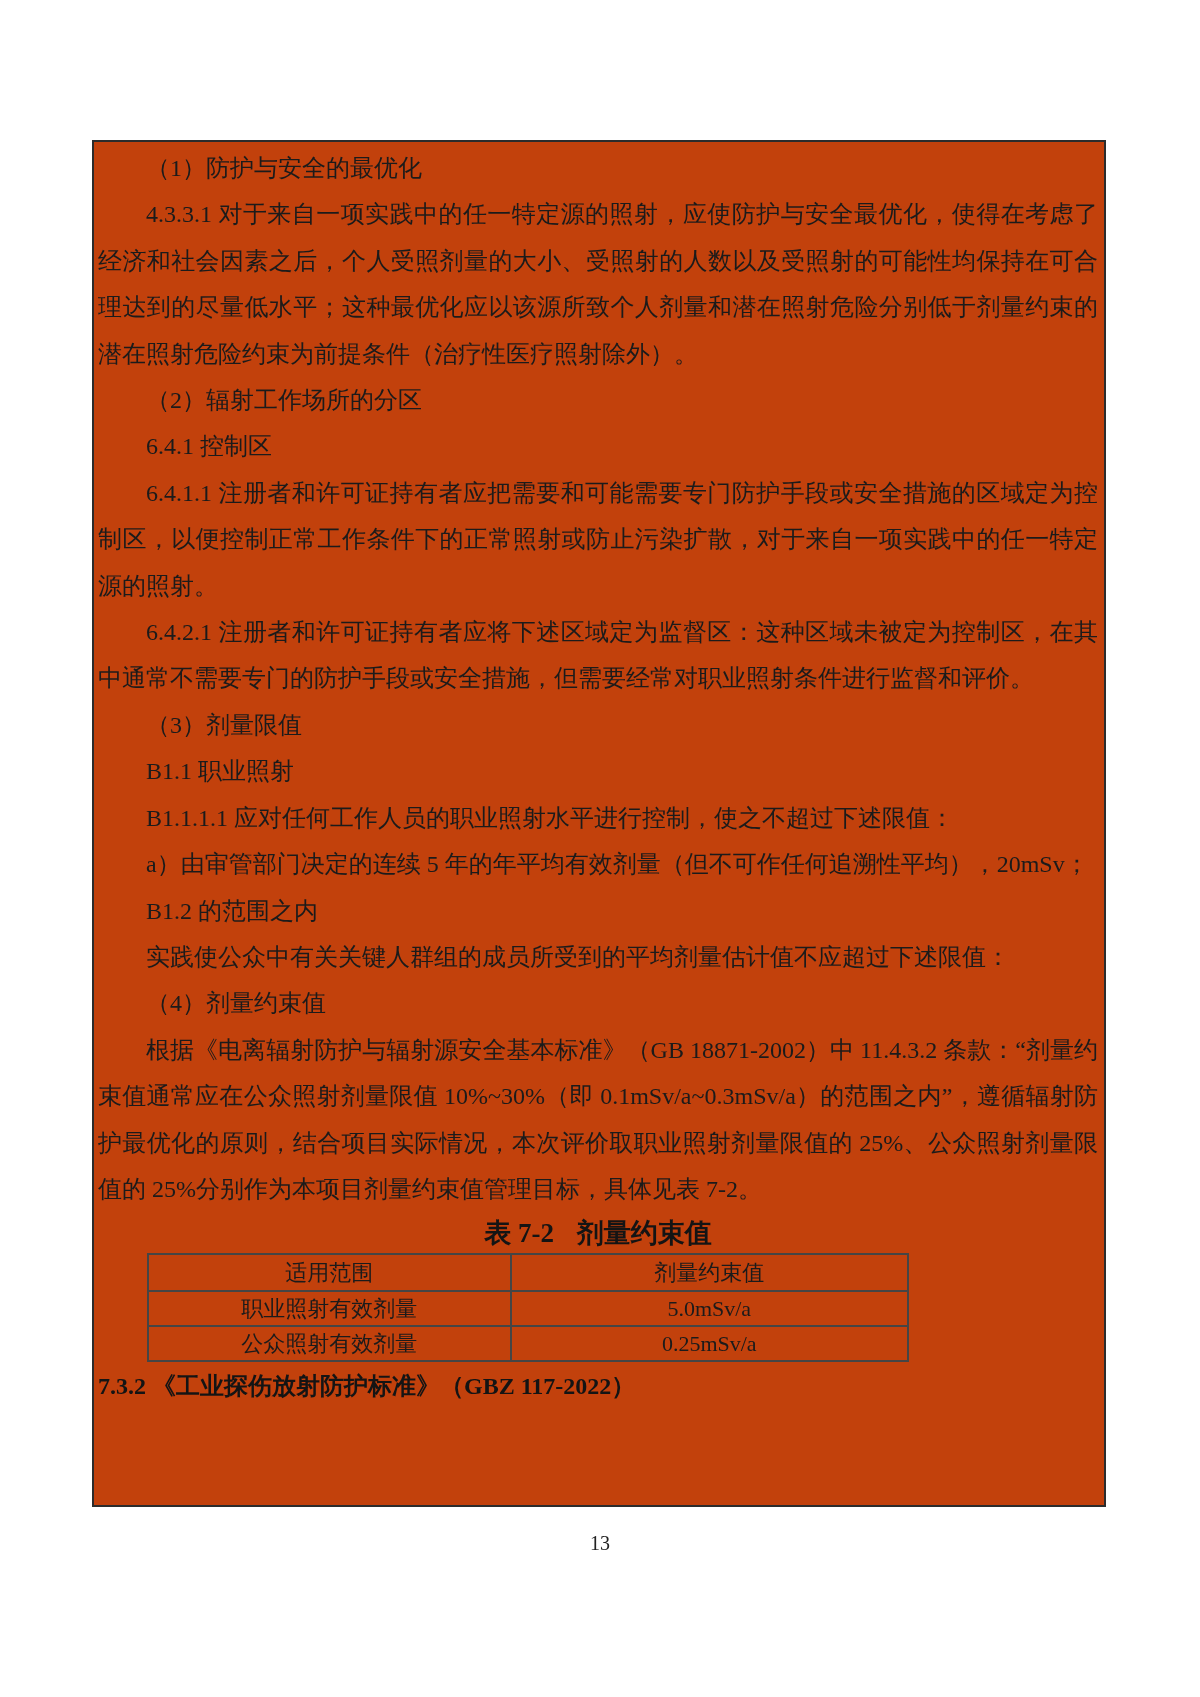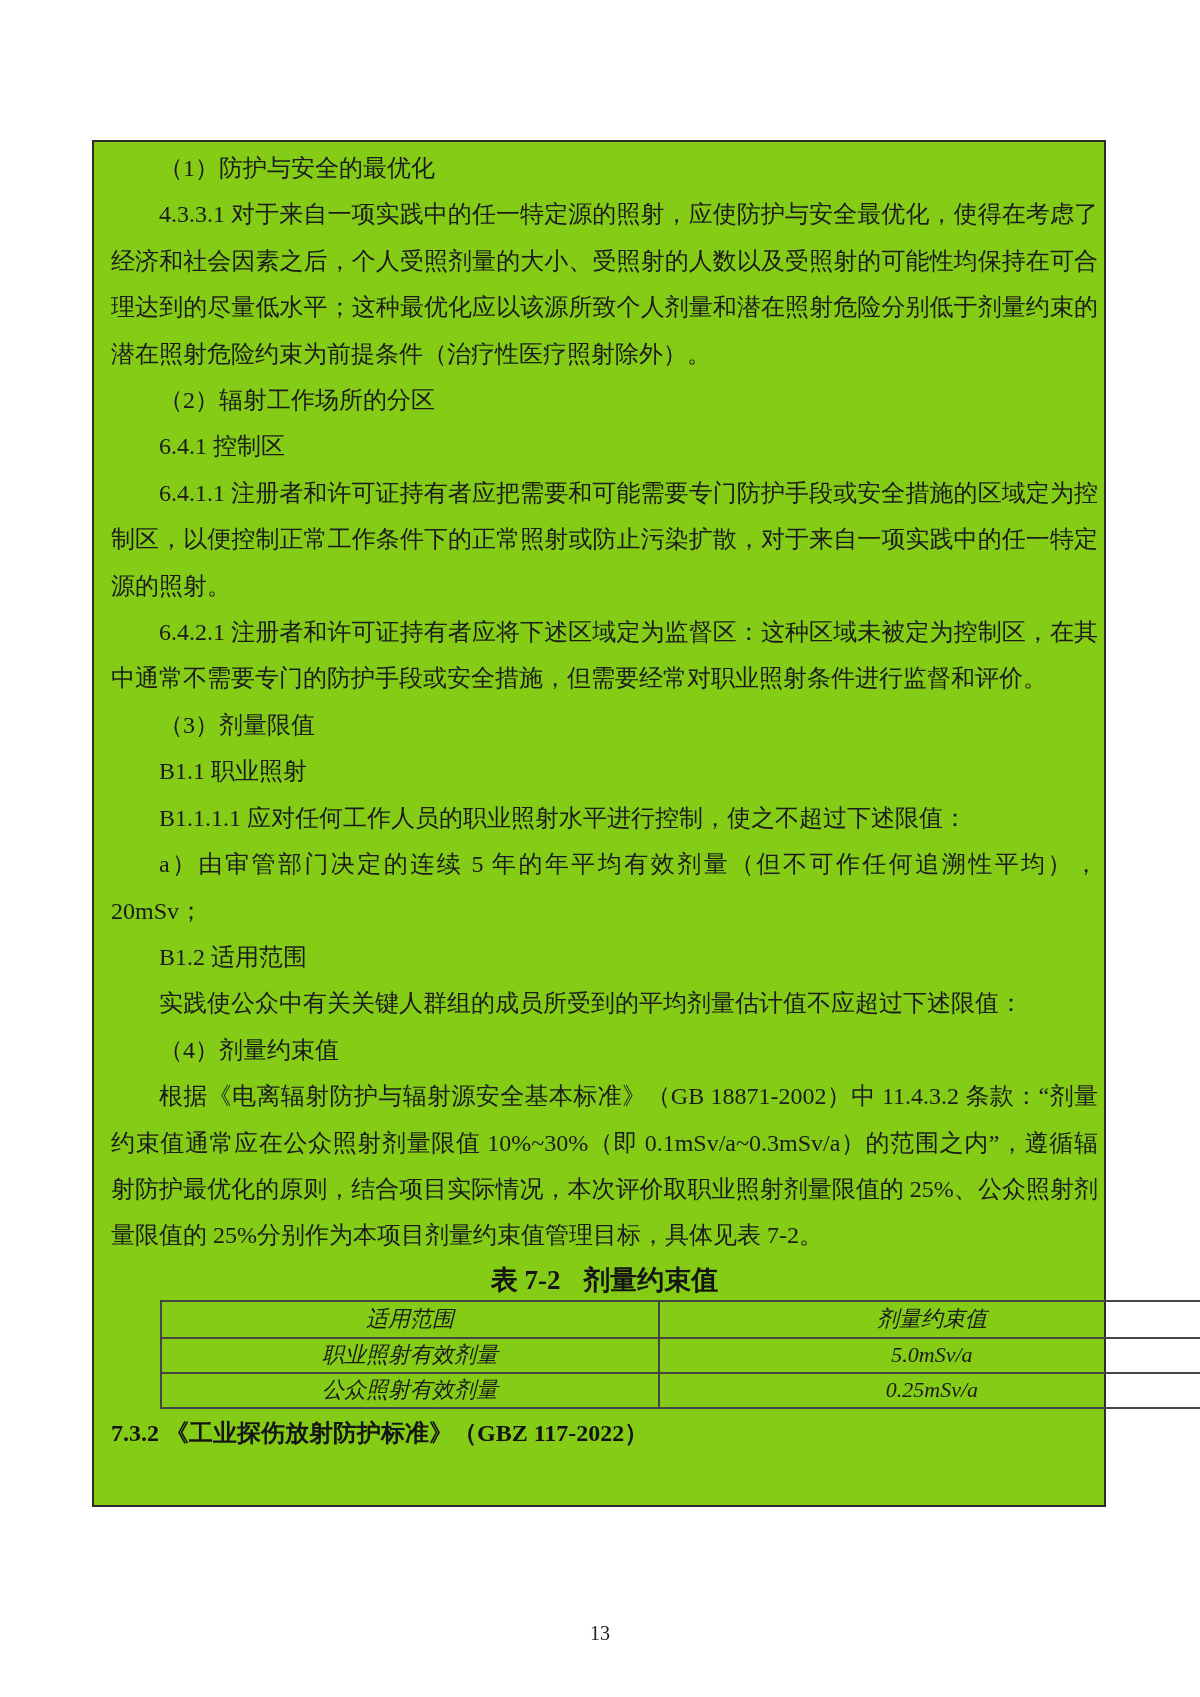--- a/index.html
+++ b/index.html
@@ -17,22 +17,22 @@
     color: #1b1b1b;
   }
   .content-box {
     position: absolute;
     left: 92px;
     top: 140px;
     width: 1014px;
     height: 1367px;
     border: 2px solid #2c2c2c;
     box-sizing: border-box;
-    padding: 3px 6px 0 17px;
-    background: #84cc16;
+    padding: 3px 6px 0 4px;
+    background: #c2410c;
   }
   .doc-text { margin: 0; }
   .para {
     margin: 0;
     font-size: 24px;
     line-height: 46.4px;
     text-align: justify;
     text-indent: 2em;
     color: #1b1b1b;
   }
@@ -42,23 +42,22 @@
     line-height: 40px;
     text-align: center;
     font-weight: bold;
     font-size: 27px;
     color: #141414;
   }
   .cap-label { margin-right: 0.85em; }
   .dose-table {
     border-collapse: collapse;
     table-layout: fixed;
-    width: 1046px;
+    width: 762px;
     margin: 0 8px 0 49px;
-    font-style: italic;
   }
   .dose-table th, .dose-table td {
     border: 2px solid #454545;
     height: 33px;
     padding: 0;
     text-align: center;
     vertical-align: middle;
     font-size: 22px;
     font-weight: normal;
     color: #1b1b1b;
@@ -69,21 +68,21 @@
   .footer-heading {
     margin-top: 1px;
     font-size: 24px;
     line-height: 46px;
     font-weight: bold;
     color: #141414;
     text-align: left;
   }
   .page-number {
     position: absolute;
-    top: 1622px;
+    top: 1532px;
     left: 0;
     width: 100%;
     text-align: center;
     font-size: 20px;
     color: #222222;
   }
 </style>
 </head>
 <body>
 
@@ -93,21 +92,21 @@
         <p class="para">（1）防护与安全的最优化</p>
         <p class="para">4.3.3.1 对于来自一项实践中的任一特定源的照射，应使防护与安全最优化，使得在考虑了经济和社会因素之后，个人受照剂量的大小、受照射的人数以及受照射的可能性均保持在可合理达到的尽量低水平；这种最优化应以该源所致个人剂量和潜在照射危险分别低于剂量约束的潜在照射危险约束为前提条件（治疗性医疗照射除外）。</p>
         <p class="para">（2）辐射工作场所的分区</p>
         <p class="para">6.4.1 控制区</p>
         <p class="para">6.4.1.1 注册者和许可证持有者应把需要和可能需要专门防护手段或安全措施的区域定为控制区，以便控制正常工作条件下的正常照射或防止污染扩散，对于来自一项实践中的任一特定源的照射。</p>
         <p class="para">6.4.2.1 注册者和许可证持有者应将下述区域定为监督区：这种区域未被定为控制区，在其中通常不需要专门的防护手段或安全措施，但需要经常对职业照射条件进行监督和评价。</p>
         <p class="para">（3）剂量限值</p>
         <p class="para">B1.1 职业照射</p>
         <p class="para">B1.1.1.1 应对任何工作人员的职业照射水平进行控制，使之不超过下述限值：</p>
         <p class="para">a）由审管部门决定的连续 5 年的年平均有效剂量（但不可作任何追溯性平均），20mSv；</p>
-        <p class="para">B1.2 适用范围</p>
+        <p class="para">B1.2 的范围之内</p>
         <p class="para">实践使公众中有关关键人群组的成员所受到的平均剂量估计值不应超过下述限值：</p>
         <p class="para">（4）剂量约束值</p>
         <p class="para">根据《电离辐射防护与辐射源安全基本标准》（GB 18871-2002）中 11.4.3.2 条款：“剂量约束值通常应在公众照射剂量限值 10%~30%（即 0.1mSv/a~0.3mSv/a）的范围之内”，遵循辐射防护最优化的原则，结合项目实际情况，本次评价取职业照射剂量限值的 25%、公众照射剂量限值的 25%分别作为本项目剂量约束值管理目标，具体见表 7-2。</p>
       </div>
 
     <div class="table-caption">
       <span class="cap-label">表 7-2</span><span>剂量约束值</span>
     </div>
 
     <table class="dose-table">

